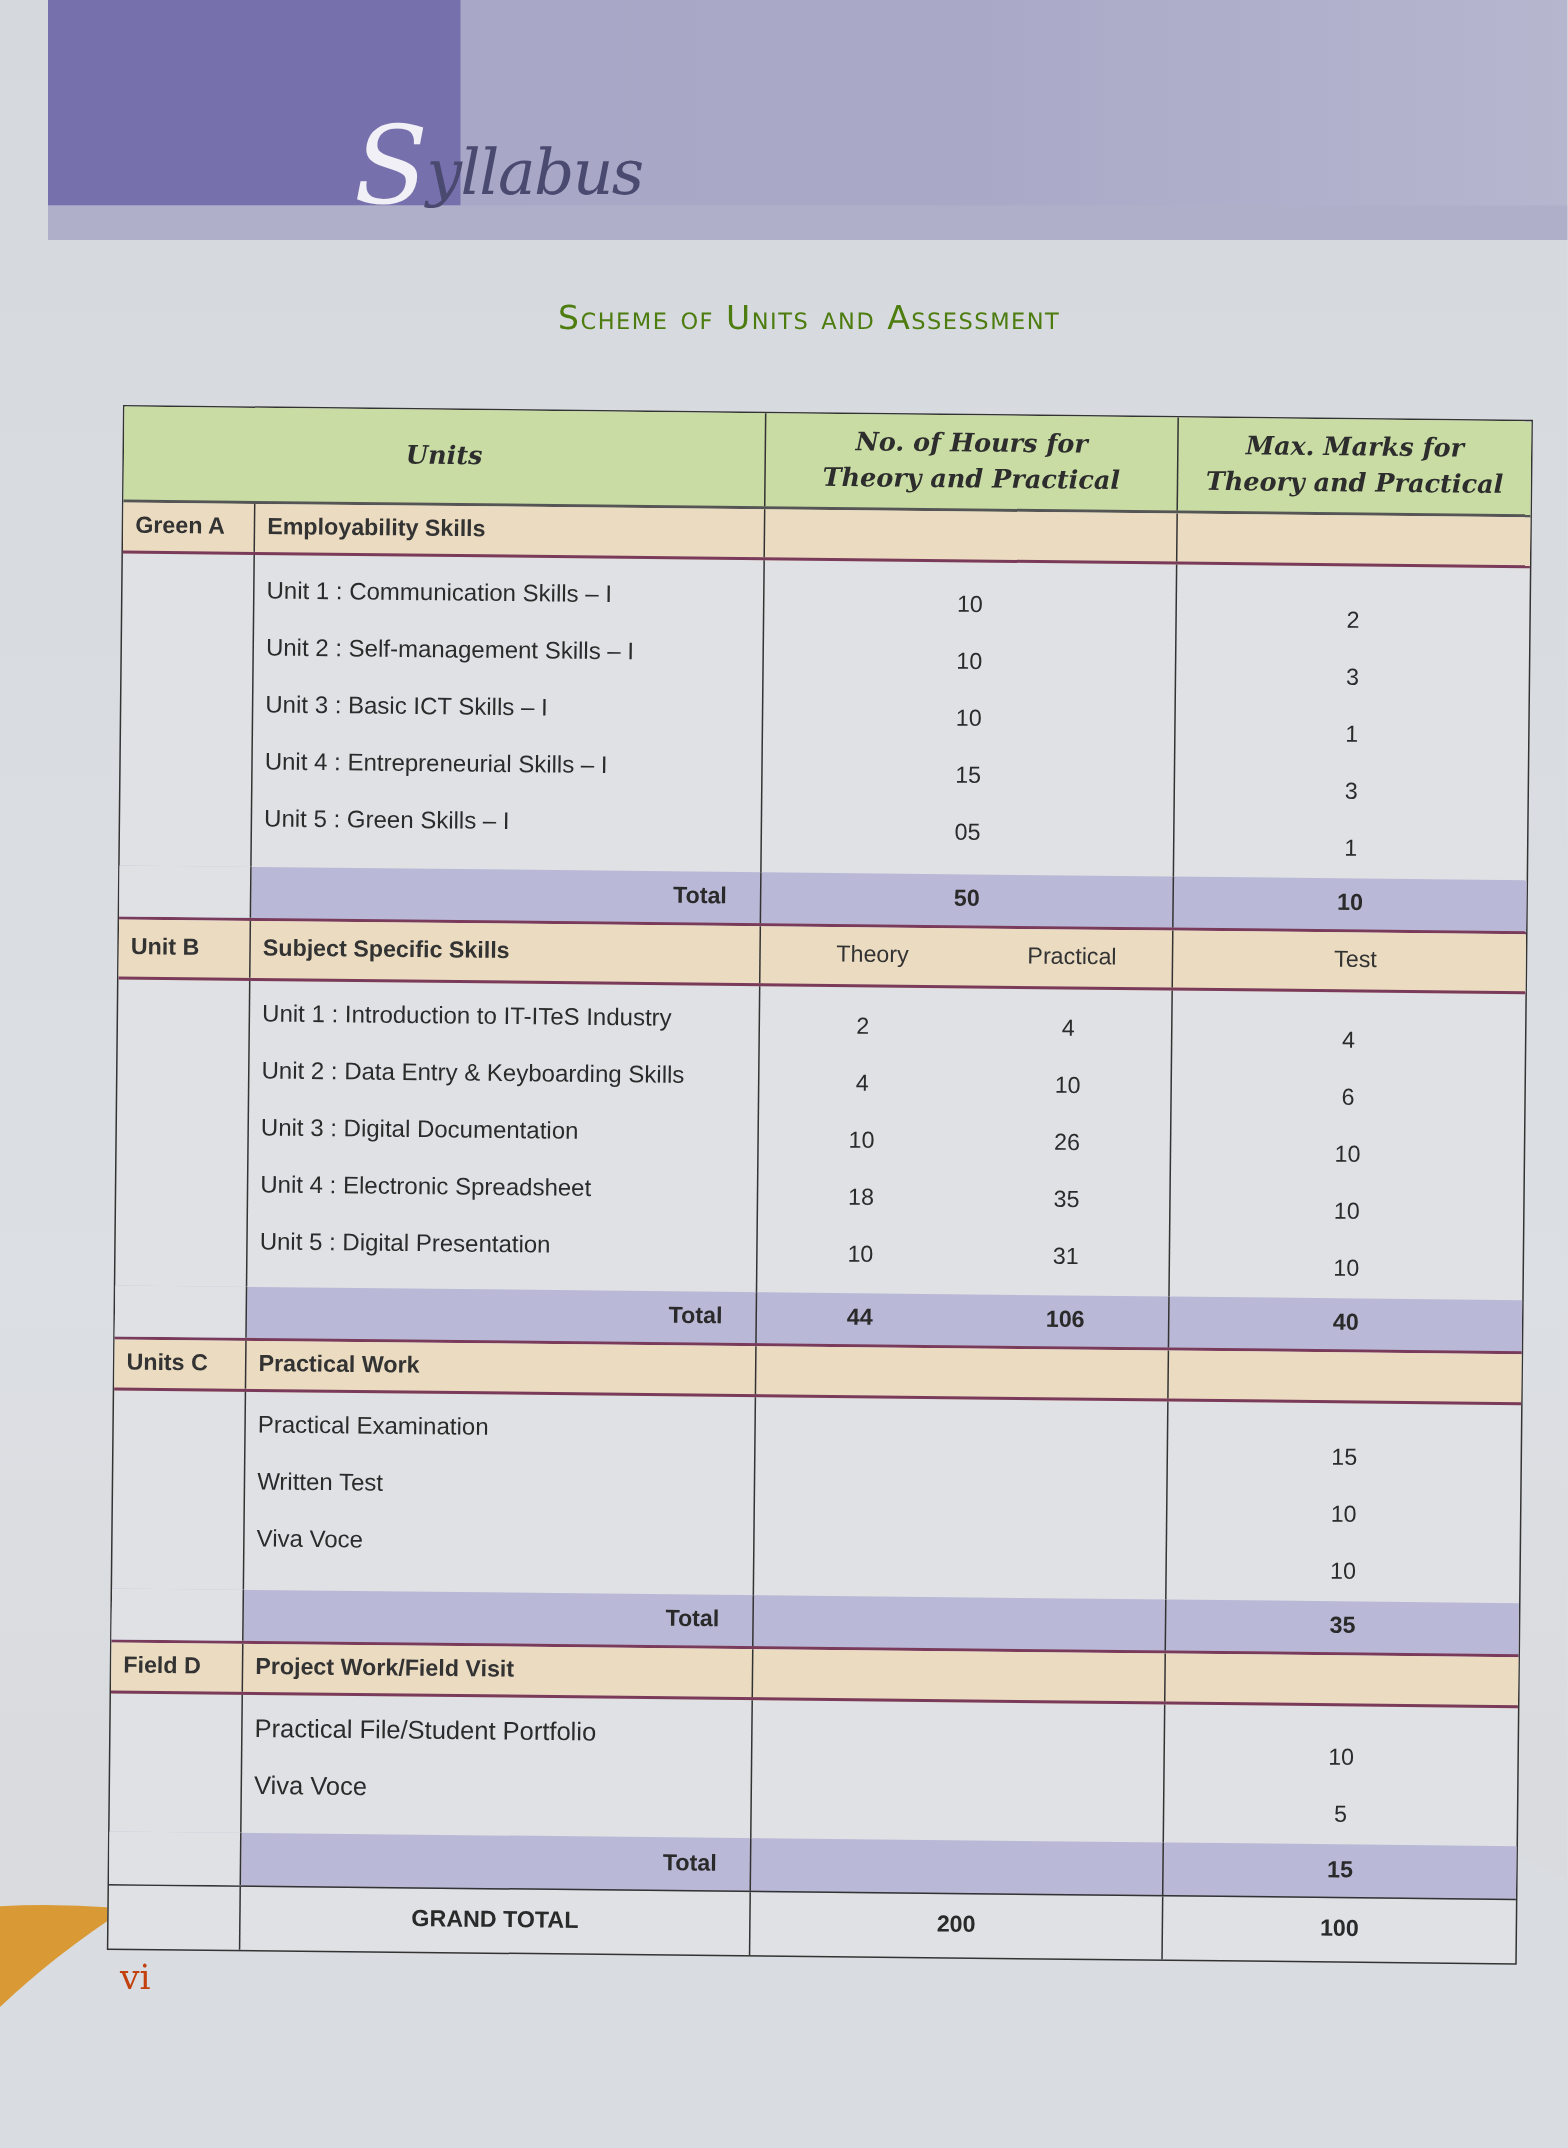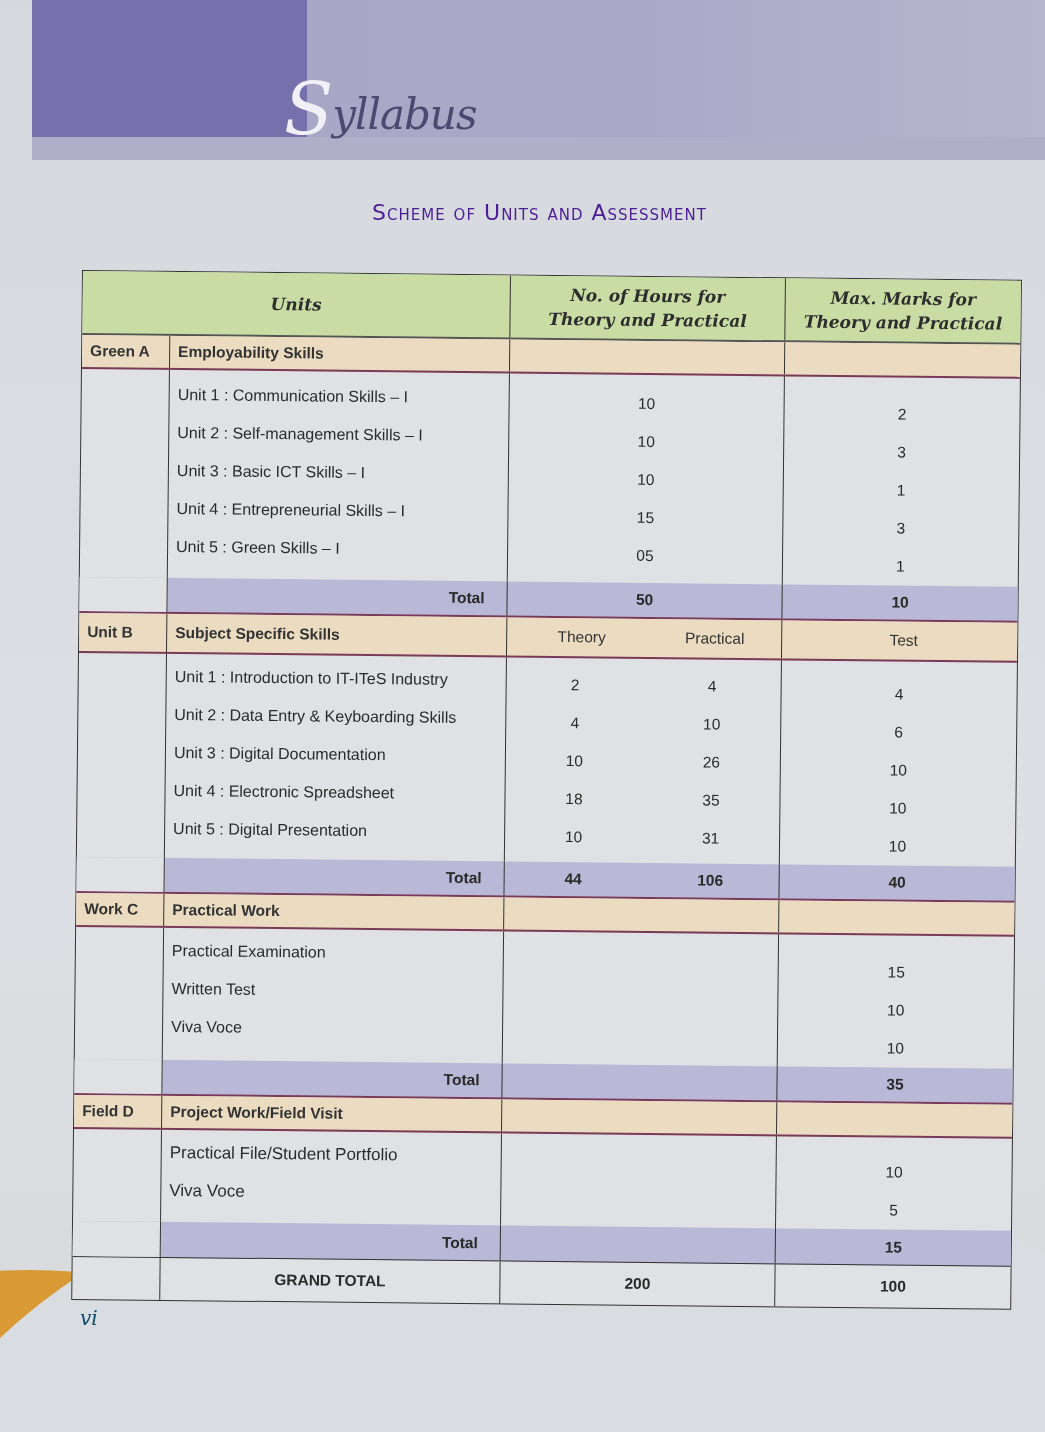--- a/index.html
+++ b/index.html
@@ -34,36 +34,36 @@
     position: absolute; left: 32px; top: 0; width: 275px; height: 137px;
     background: #7670ad;
   }
   .header-strip {
     position: absolute; left: 32px; top: 137px; width: 1013px; height: 23px;
     background: #b0afc9;
   }
   .title-script {
     position: absolute; left: 236px; top: 62px;
     font-family: "DejaVu Serif", serif; font-style: italic;
-    color: #4a4a70; font-size: 42px; letter-spacing: -1px; margin-left: 48px;
+    color: #4a4a70; font-size: 42px; letter-spacing: -1px;
   }
   .title-script .cap {
     color: #f0f0f6; font-size: 72px; font-weight: normal;
     position: relative; top: 6px;
   }
   .scheme-title {
     position: absolute; left: 372px; top: 200px;
     font-family: "DejaVu Sans", sans-serif;
-    color: #4c1d95; font-size: 22px; letter-spacing: 1px;
+    color: #4d7c0f; font-size: 22px; letter-spacing: 1px;
     font-variant: small-caps;
   }
   .page-num {
     position: absolute; left: 80px; top: 1306px;
-    font-family: "DejaVu Serif", serif; font-style: italic;
-    color: #0c4a6e; font-size: 20px;
+    font-family: "DejaVu Serif", serif; 
+    color: #c2410c; font-size: 23px;
   }
 
   
   .tbl {
     position: absolute; left: 82px; top: 270px; width: 940px;
     border: 1.5px solid #333;
     background: #dfe1e4;
     transform: rotate(0.6deg);
     transform-origin: left top;
   }
@@ -219,21 +219,21 @@
     <div class="cell c3">
       <div class="split" style="width:100%">
         <div style="text-align:center">44</div>
         <div style="text-align:center">106</div>
       </div>
     </div>
     <div class="cell c4">40</div>
   </div>
 
   <div class="row part">
-    <div class="cell c1">Work C</div>
+    <div class="cell c1">Units C</div>
     <div class="cell c2">Practical Work</div>
     <div class="cell c3"></div>
     <div class="cell c4"></div>
   </div>
   <div class="row body-row">
     <div class="cell c1"></div>
     <div class="cell c2" style="padding-top:4px">
       <div class="line">Practical Examination</div>
       <div class="line">Written Test</div>
       <div class="line">Viva Voce</div>

